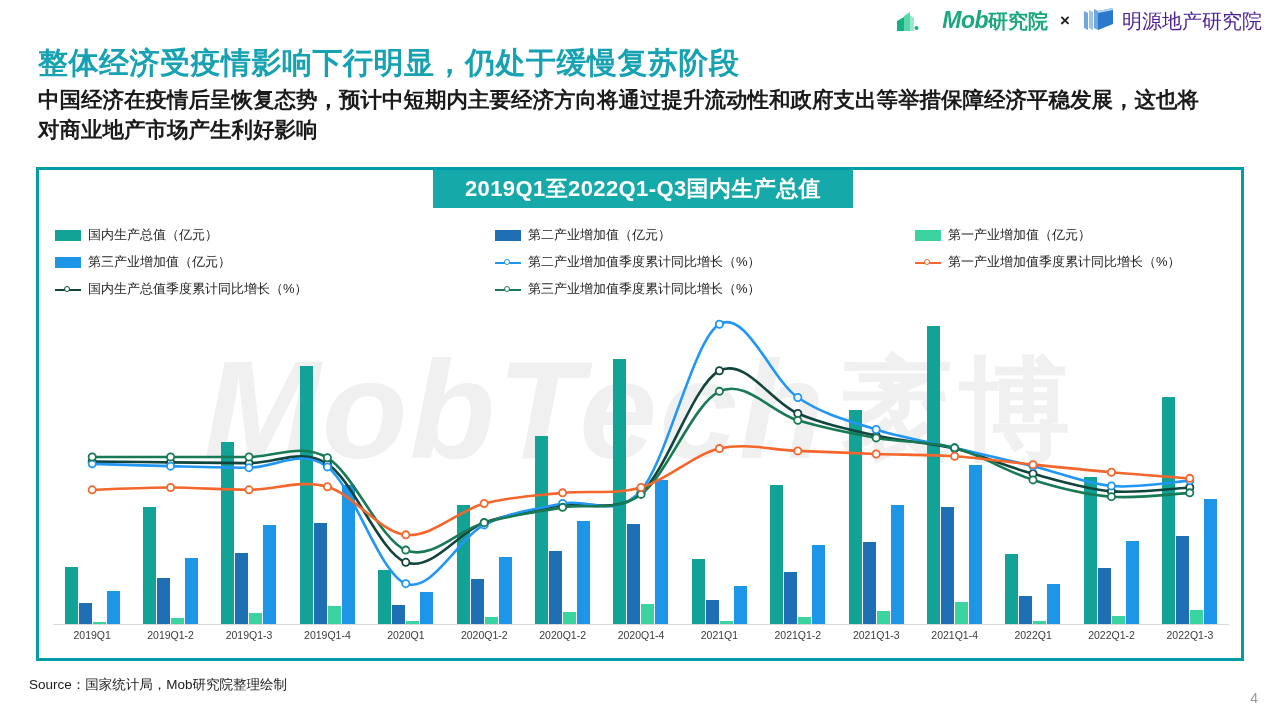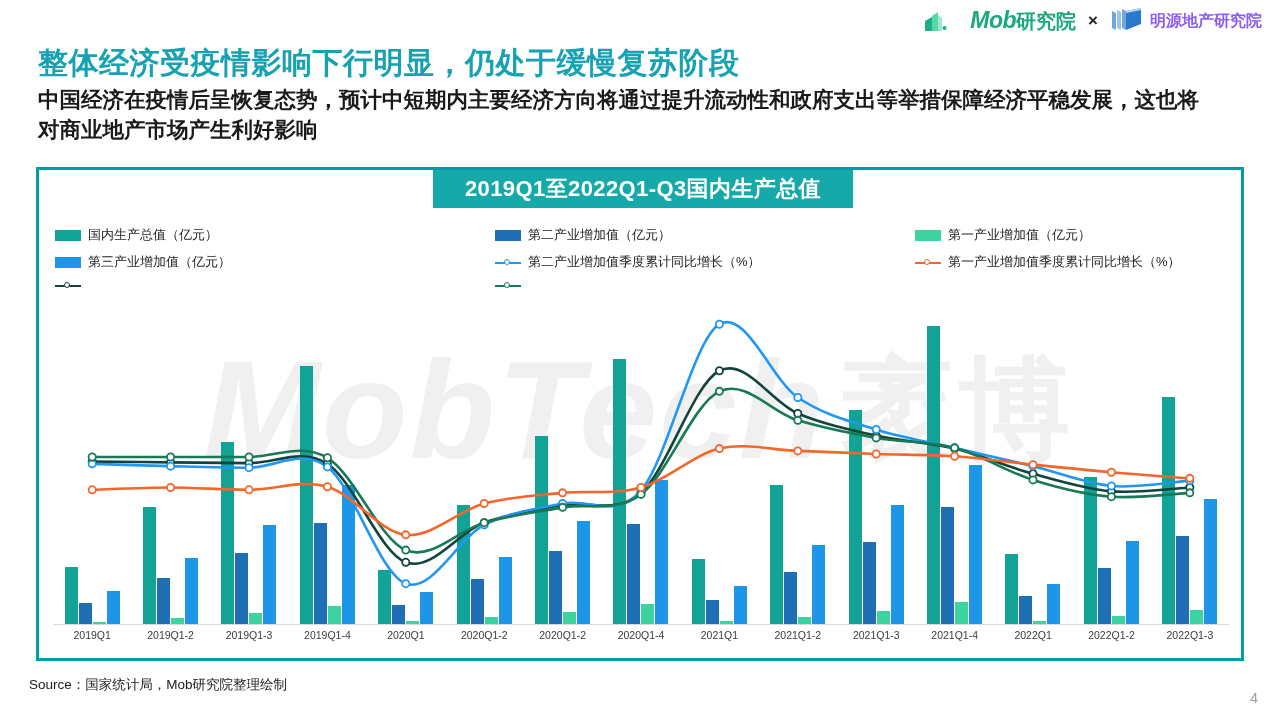--- a/index.html
+++ b/index.html
@@ -11,21 +11,21 @@
 
   
   .brandbar{position:absolute;left:0;top:0;width:1280px;height:46px;}
   .brand-wrap{position:absolute;right:18px;top:6px;display:flex;align-items:center;gap:10px;}
   .mob-logo{display:flex;align-items:center;gap:21px;}
   .mob-mark{width:26px;height:26px;position:relative;}
   .mob-txt{font-size:23px;font-weight:bold;color:#1BA87E;letter-spacing:-.5px;font-style:italic;}
   .mob-txt .cn{font-style:normal;font-size:20px;letter-spacing:0;}
   .x-sep{font-size:17px;color:#222;font-weight:bold;padding:0 2px;}
   .my-logo{display:flex;align-items:center;gap:6px;}
-  .my-txt{font-size:16px;font-weight:bold;color:#8b5cf6;}
+  .my-txt{font-size:20px;font-weight:normal;color:#4c1d95;}
 
   
   .headline{
     position:absolute;left:38px;top:43px;width:1210px;
     font-size:30px;font-weight:bold;color:#17A2B3;letter-spacing:.5px;
     white-space:nowrap;
   }
   .subhead{
     position:absolute;left:38px;top:86px;width:1180px;
     font-size:21.5px;font-weight:bold;color:#1A1A1A;line-height:1.38;
@@ -161,26 +161,28 @@
           </span>
         <span>第一产业增加值季度累计同比增长（%）</span>
       </div>
     </div>
     <div class="lg-row">
       <div class="lg-item lg-c1">
         <span class="lnsw">
             <i style="background:#11443C"></i>
             <b style="border-color:#11443C"></b>
           </span>
+        <span>国内生产总值季度累计同比增长（%）</span>
       </div>
       <div class="lg-item lg-c2">
         <span class="lnsw">
             <i style="background:#177A54"></i>
             <b style="border-color:#177A54"></b>
           </span>
+        <span>第三产业增加值季度累计同比增长（%）</span>
       </div>
       <div class="lg-item lg-c3"></div>
     </div>
   </div>
 
   <div class="plot">
     <div id="bars-layer">
         <div class="group" style="left: 0px; width: 78.4px; height: 322px;">
           <div class="bar" style="height: 56.7867px; background: rgb(18, 162, 150);"></div>
           <div class="bar" style="height: 21.3601px; background: rgb(31, 111, 181);"></div>

